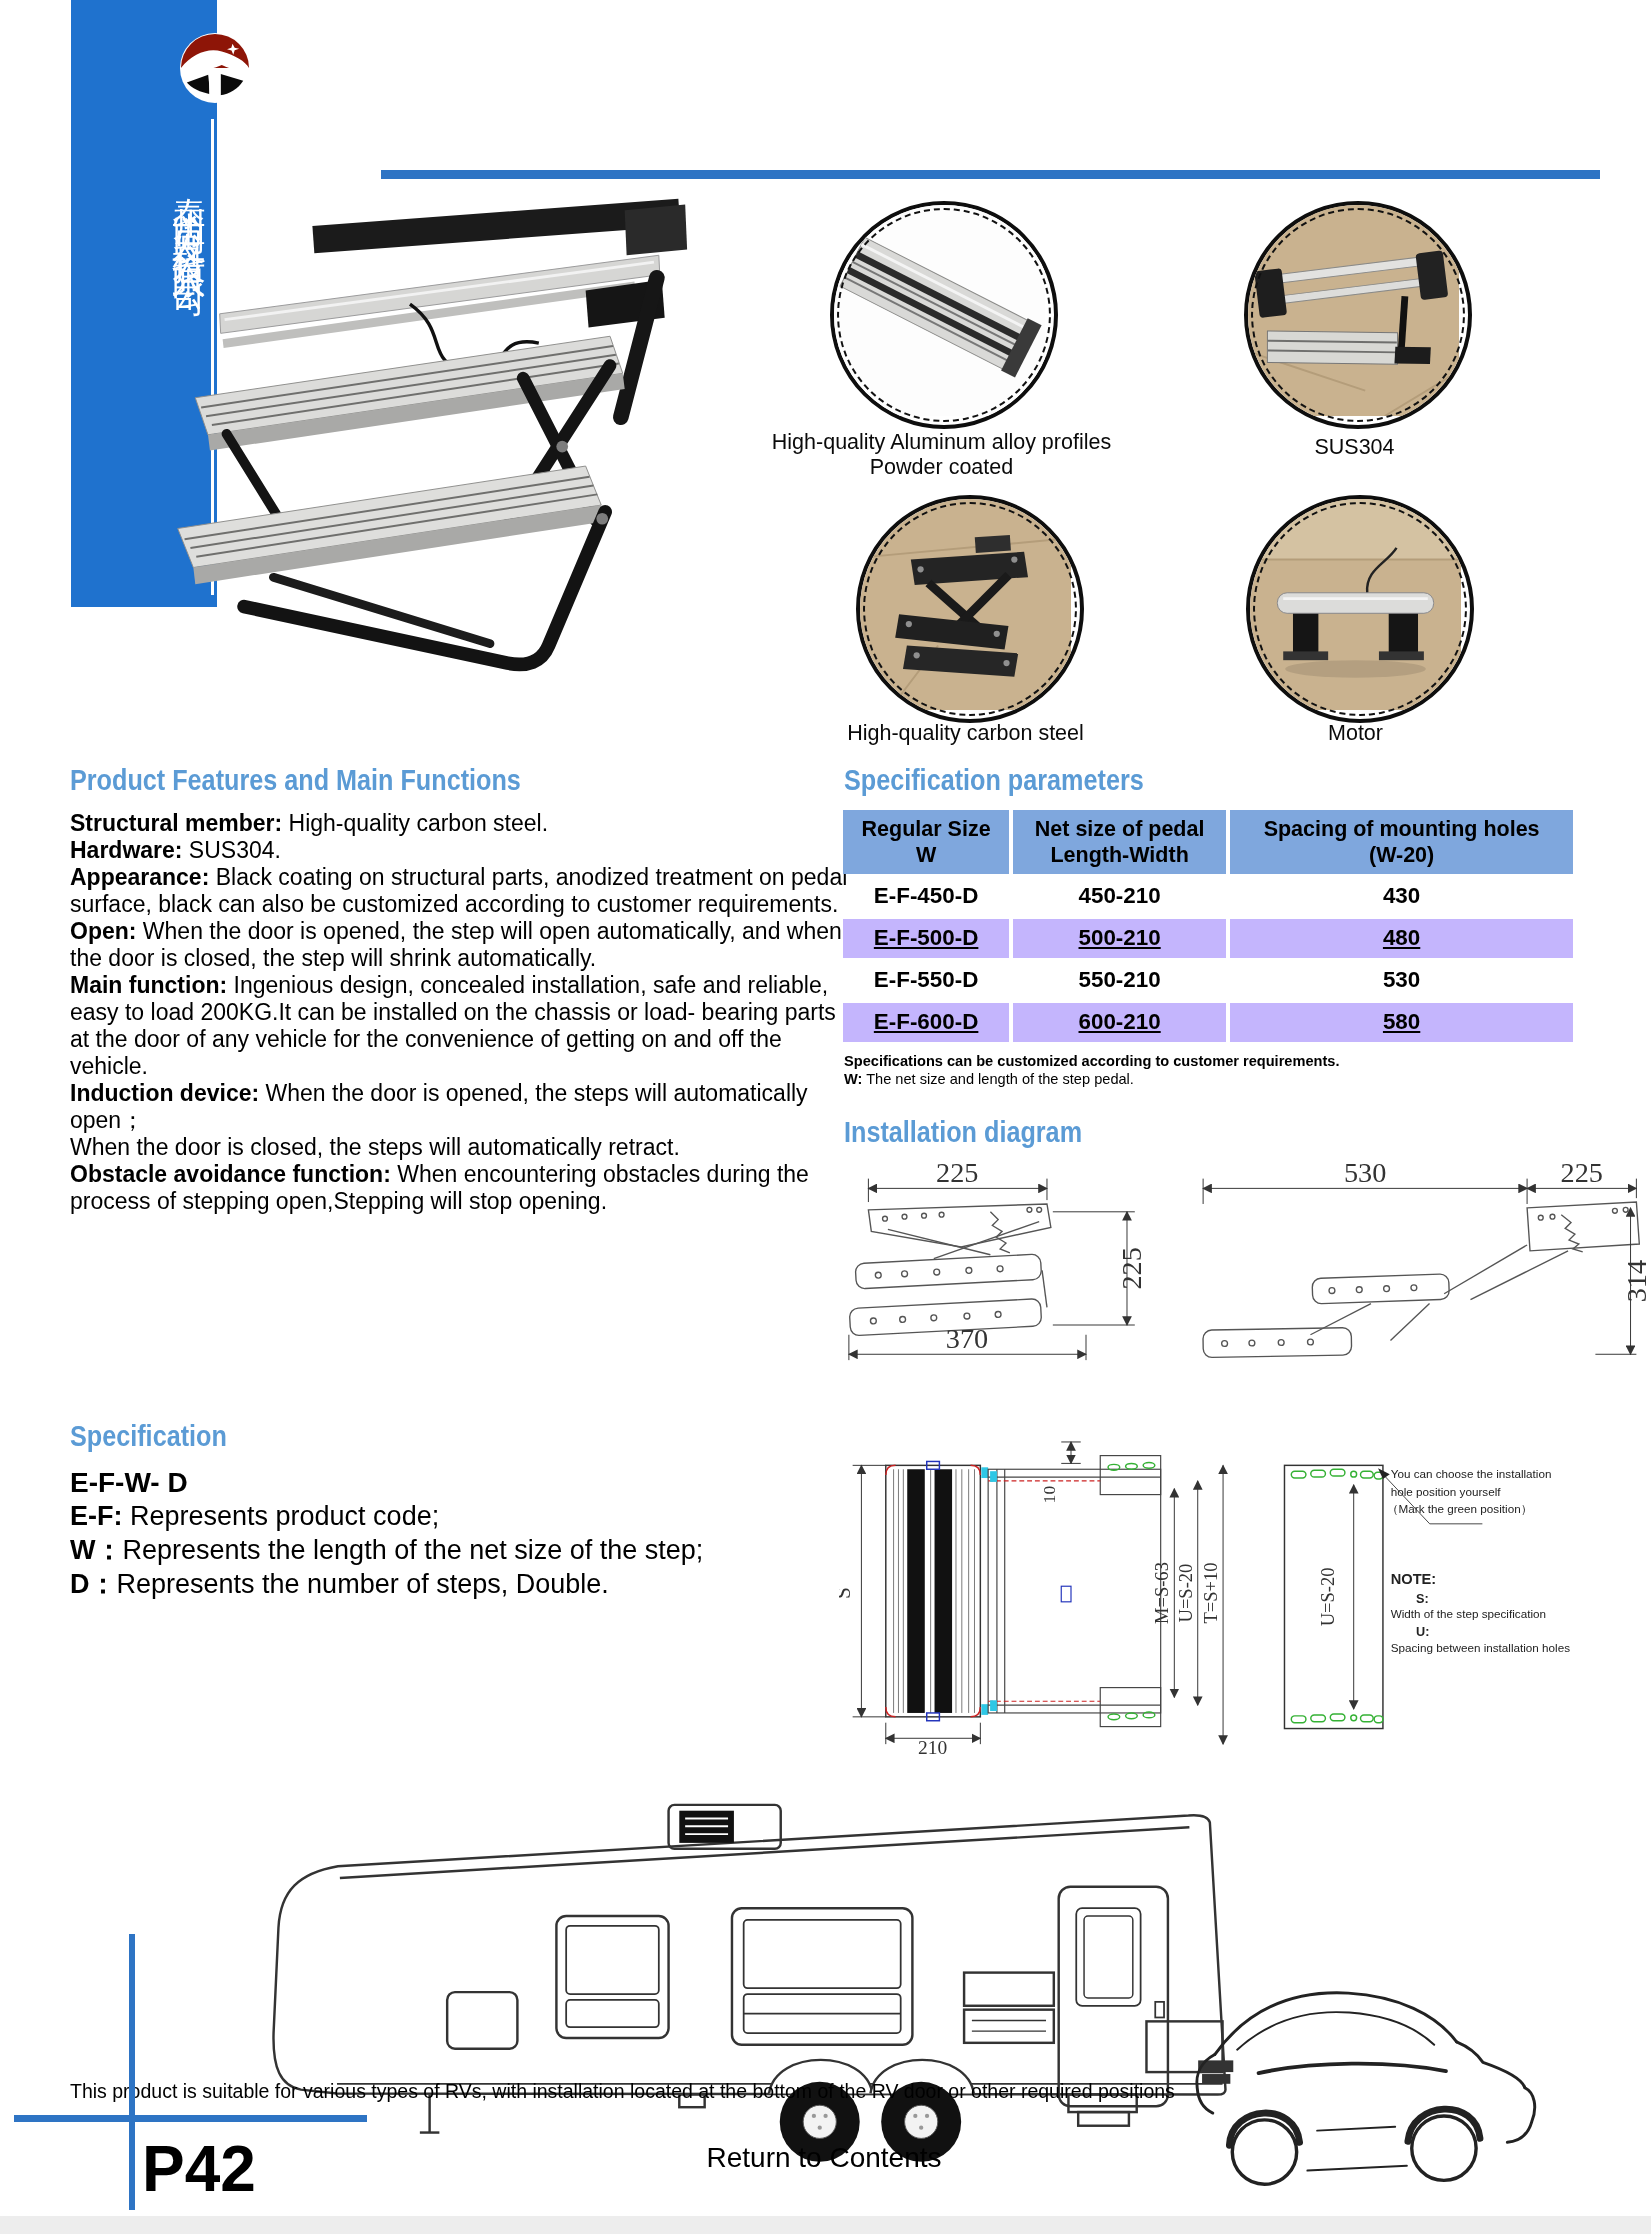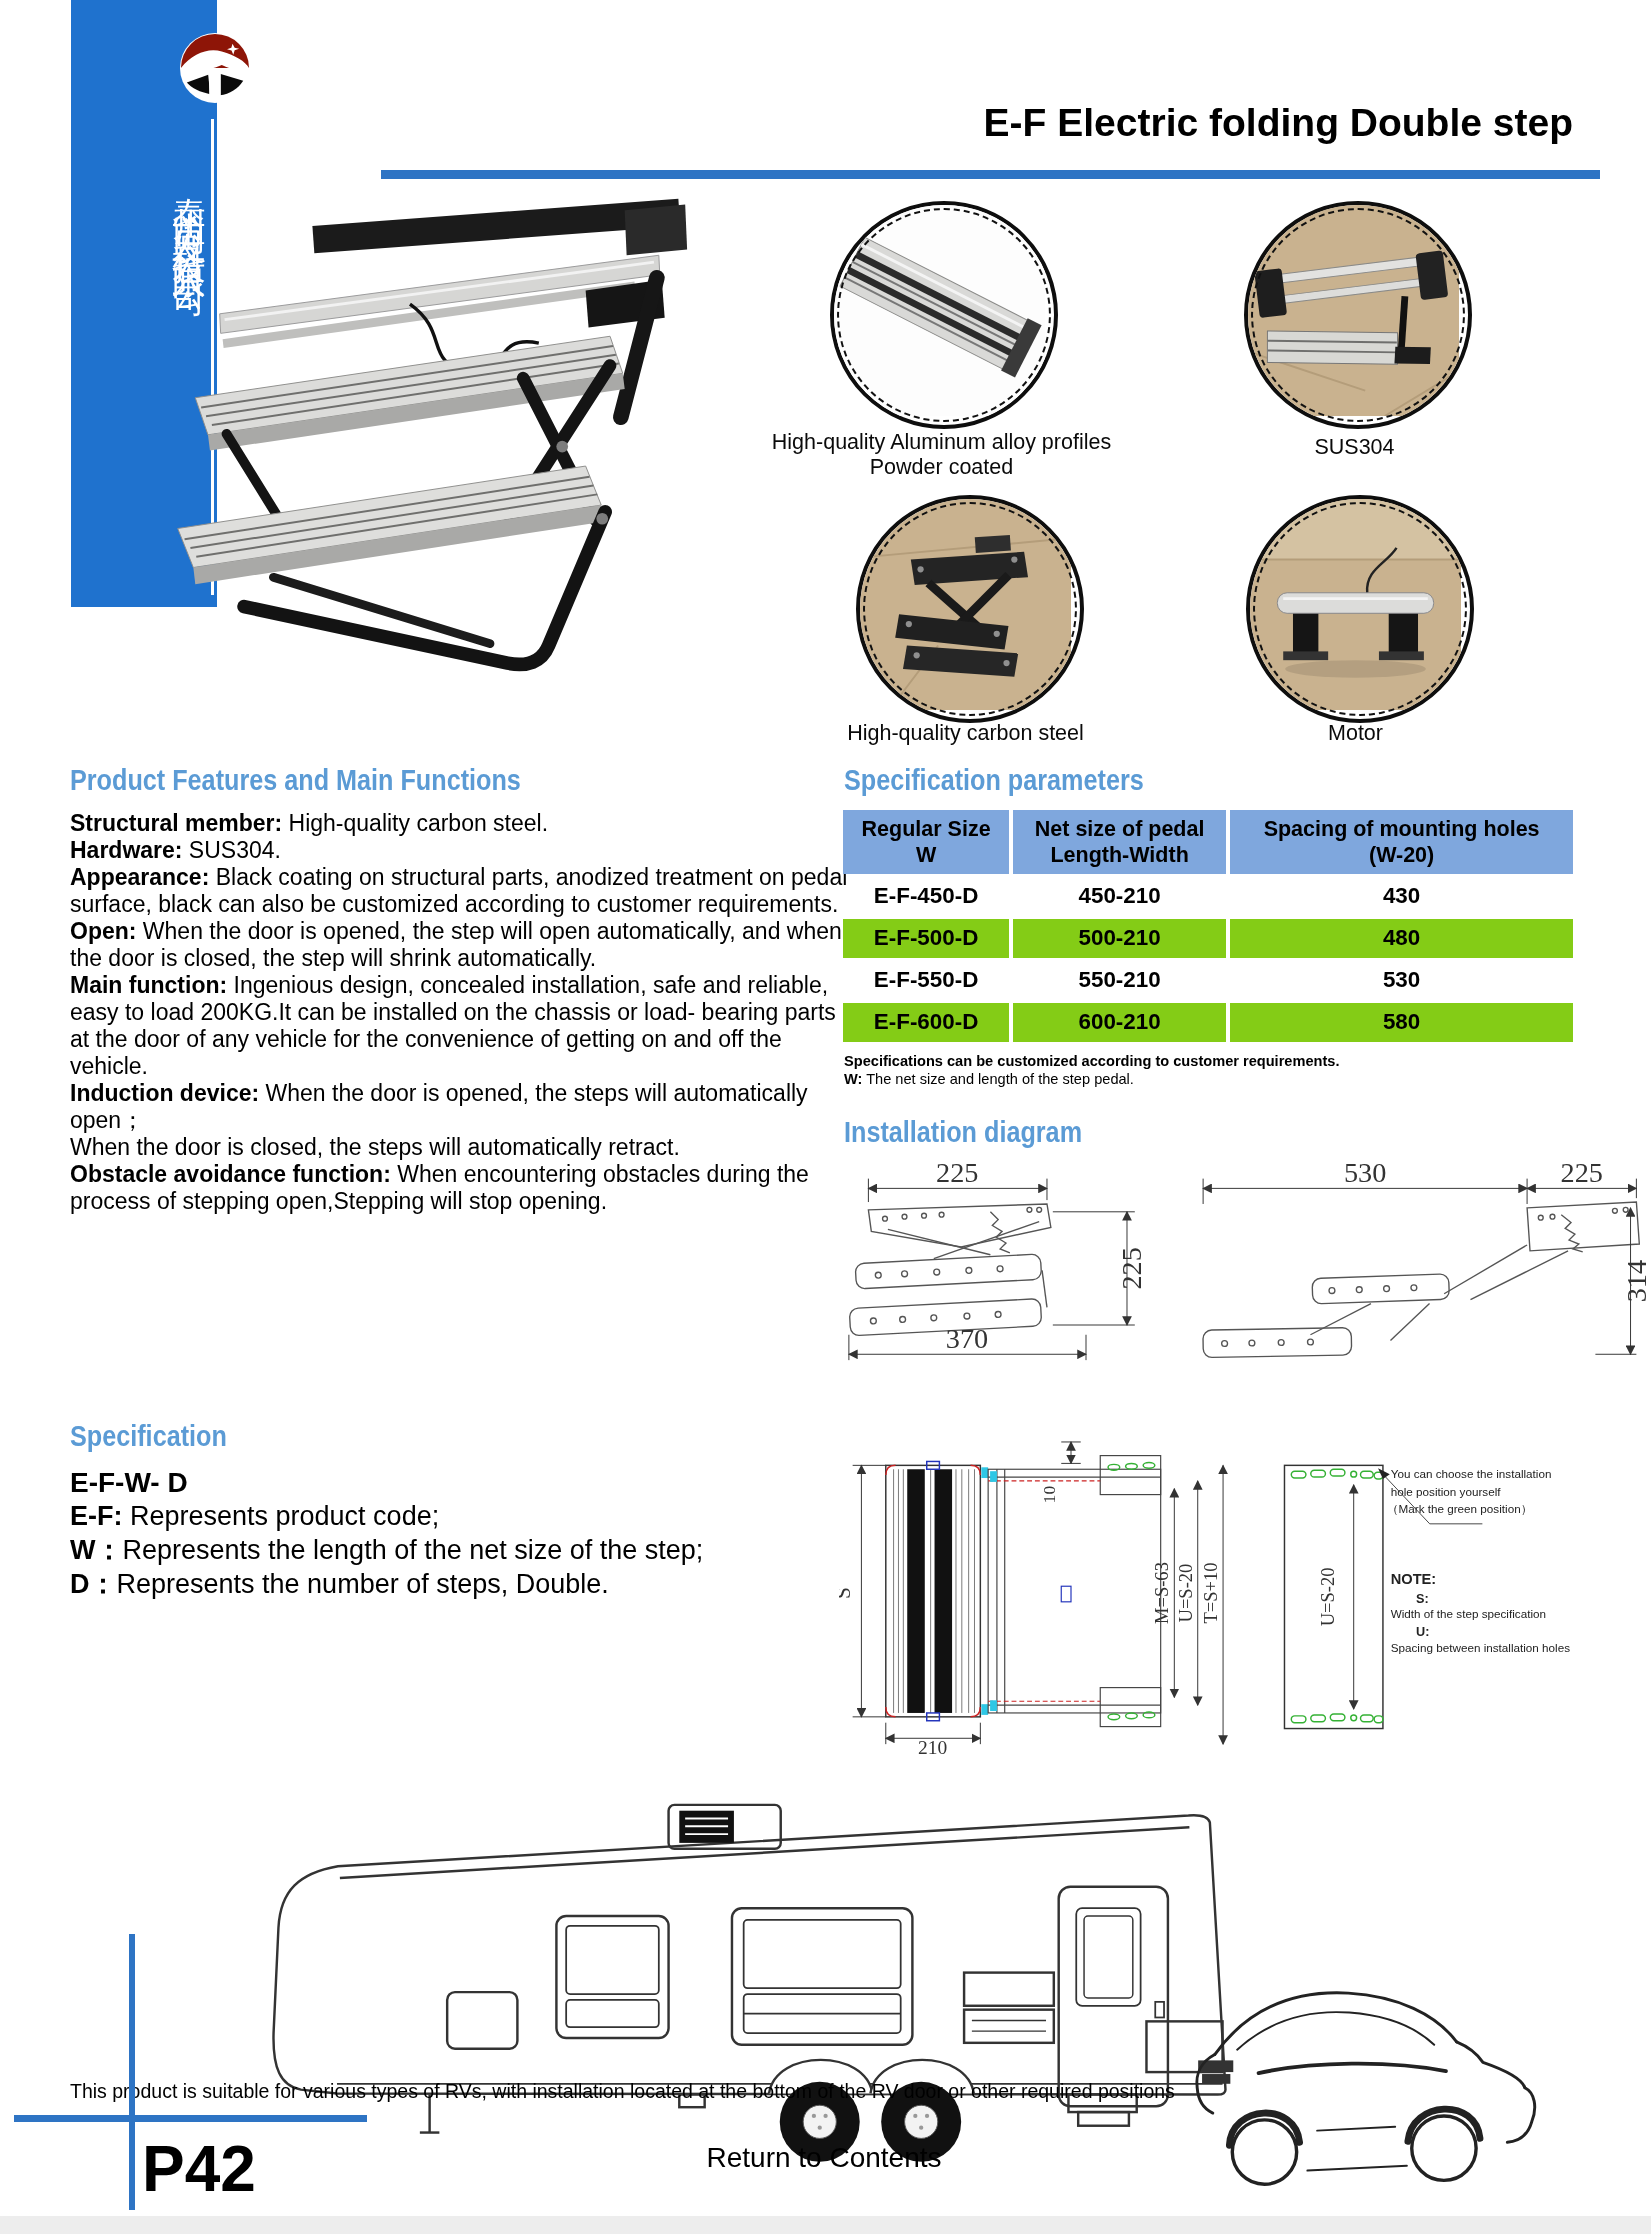--- a/index.html
+++ b/index.html
@@ -46,21 +46,21 @@
   .features{position:absolute;left:70px;top:763px;width:780px;}
   .features .body{margin-top:12.7px;font-size:23px;line-height:27px;}
   .features p{margin:0;}
   
   .spec-params{position:absolute;left:844px;top:763px;width:741px;}
   table.spec{border-collapse:separate;border-spacing:4.9px 3.9px;margin-top:9.8px;margin-left:-4.9px;}
   table.spec td,table.spec th{padding:0;text-align:center;vertical-align:middle;}
   table.spec th{background:#7fa7dd;font-size:21.5px;font-weight:bold;line-height:26px;height:64px;color:#000;}
   table.spec td{font-size:22.4px;font-weight:bold;height:39px;}
   .c1{width:166px;} .c2{width:213px;} .c3{width:343px;}
-  tr.alt td{background:#84cc16;}
+  tr.alt td{background:#c4b5fd;text-decoration:underline;}
   .tbl-note1{margin-top:7.8px;font-size:14.6px;font-weight:bold;}
   .tbl-note2{margin-top:2px;font-size:14.6px;}
   .tbl-note2 b{font-weight:bold;}
   
   .install{position:absolute;left:844px;top:1115px;}
   .install svg{margin-top:11.7px;}
   
   .spec-code{position:absolute;left:70px;top:1419px;width:800px;}
   .spec-code .code{margin-top:13.7px;font-size:28px;font-weight:bold;}
   .spec-code p{margin:0;font-size:27px;line-height:34px;}
@@ -88,21 +88,20 @@
       <path d="M 8,52 L 30,44 L 32,64 C 22,62 13,58 8,52 Z" fill="#0a0a0a"></path>
       <path d="M 66,50 L 42,43 L 42,65 C 52,64 61,58 66,50 Z" fill="#0a0a0a"></path>
       <rect x="31" y="40" width="12" height="26" fill="#ffffff"></rect>
       <path d="M 55,12 l 2.2,4.2 4.6,1 -4.6,1.6 -1.4,4.6 -1.8,-4.4 -4.6,-1.2 4.4,-1.6 z" fill="#ffffff"></path>
     </svg>
     <div class="banner-divider"></div>
     <div class="banner-cn">泰州市同发科技有限公司</div>
     <div class="banner-en">Taizhou Tongfa Technology Co., Ltd</div>
   </div>
 
-  <div class="doc-title">E-F Electric folding Double step</div>
   <div class="title-rule"></div>
 
   <svg class="photo" width="527" height="566" viewBox="0 0 540 580">
     <defs>
       <marker id="arr" viewBox="0 0 10 10" refX="9" refY="5" markerWidth="10" markerHeight="10" orient="auto-start-reverse">
         <path d="M0,0 L10,5 L0,10 z" fill="#333"></path>
       </marker>
     </defs>
     <polygon points="150,42 525,14 527,42 152,70" fill="#1b1b1b"></polygon>
     <polygon points="470,26 532,20 534,66 472,72" fill="#2a2a2a"></polygon>

